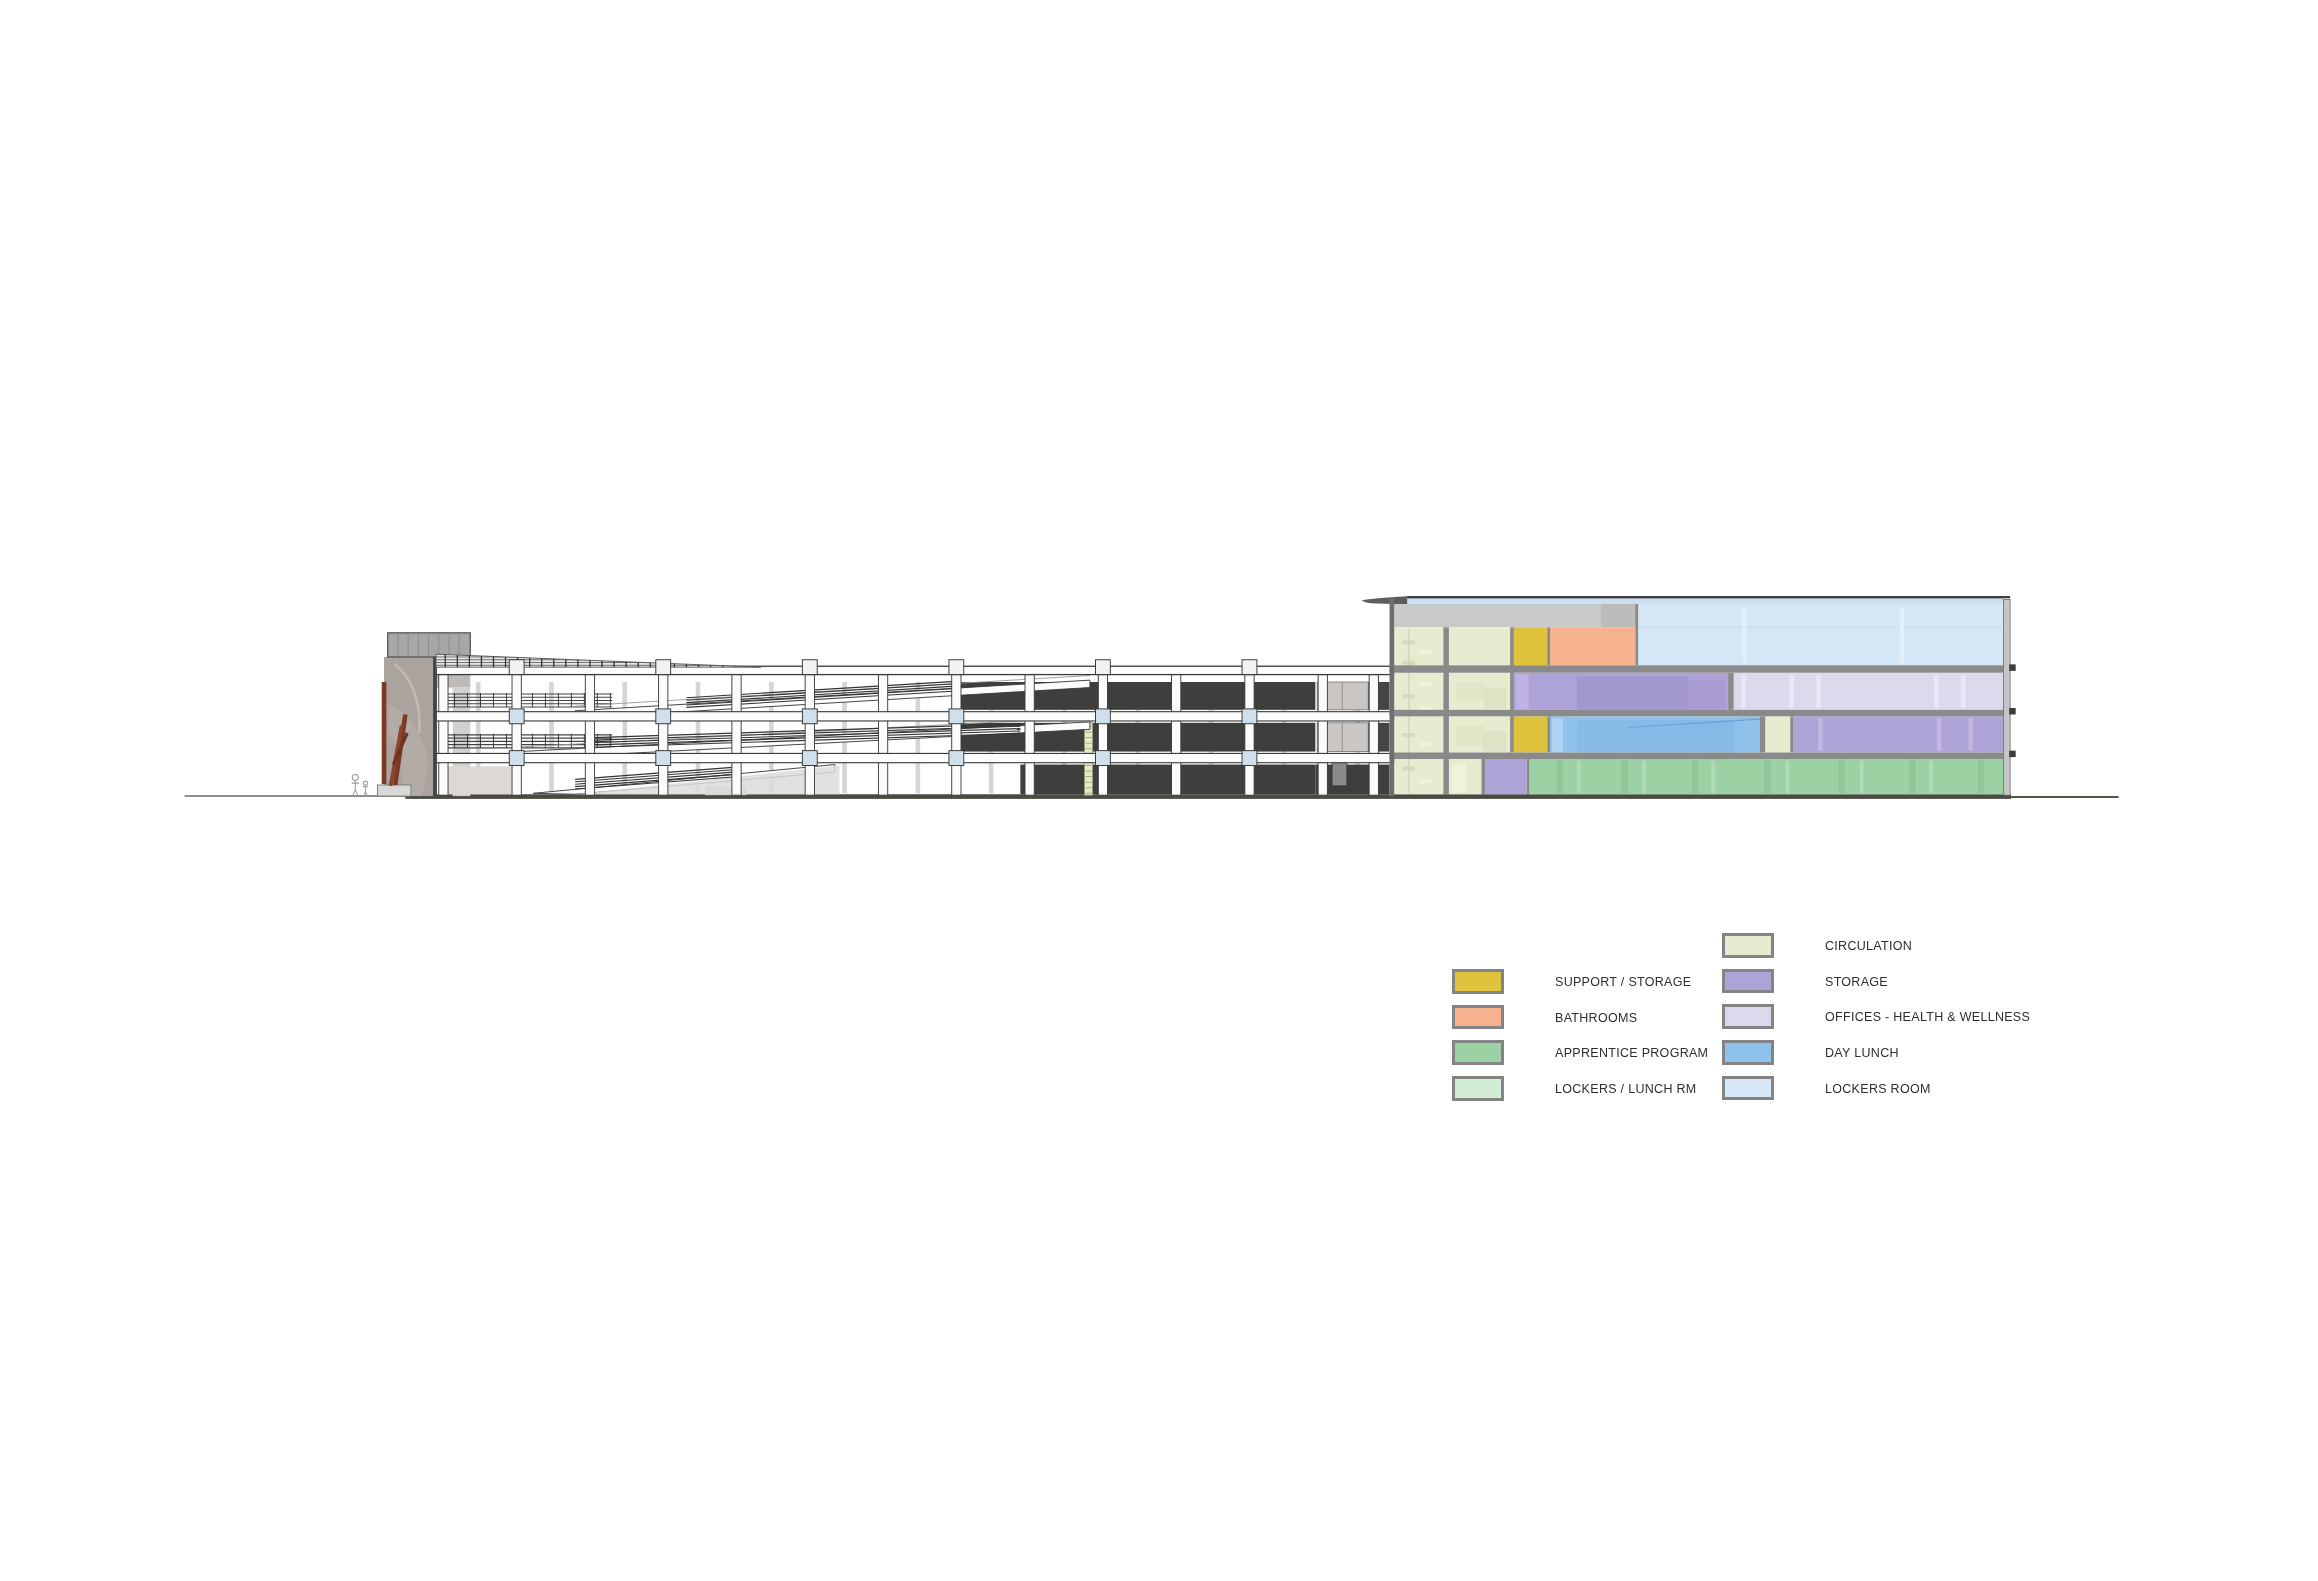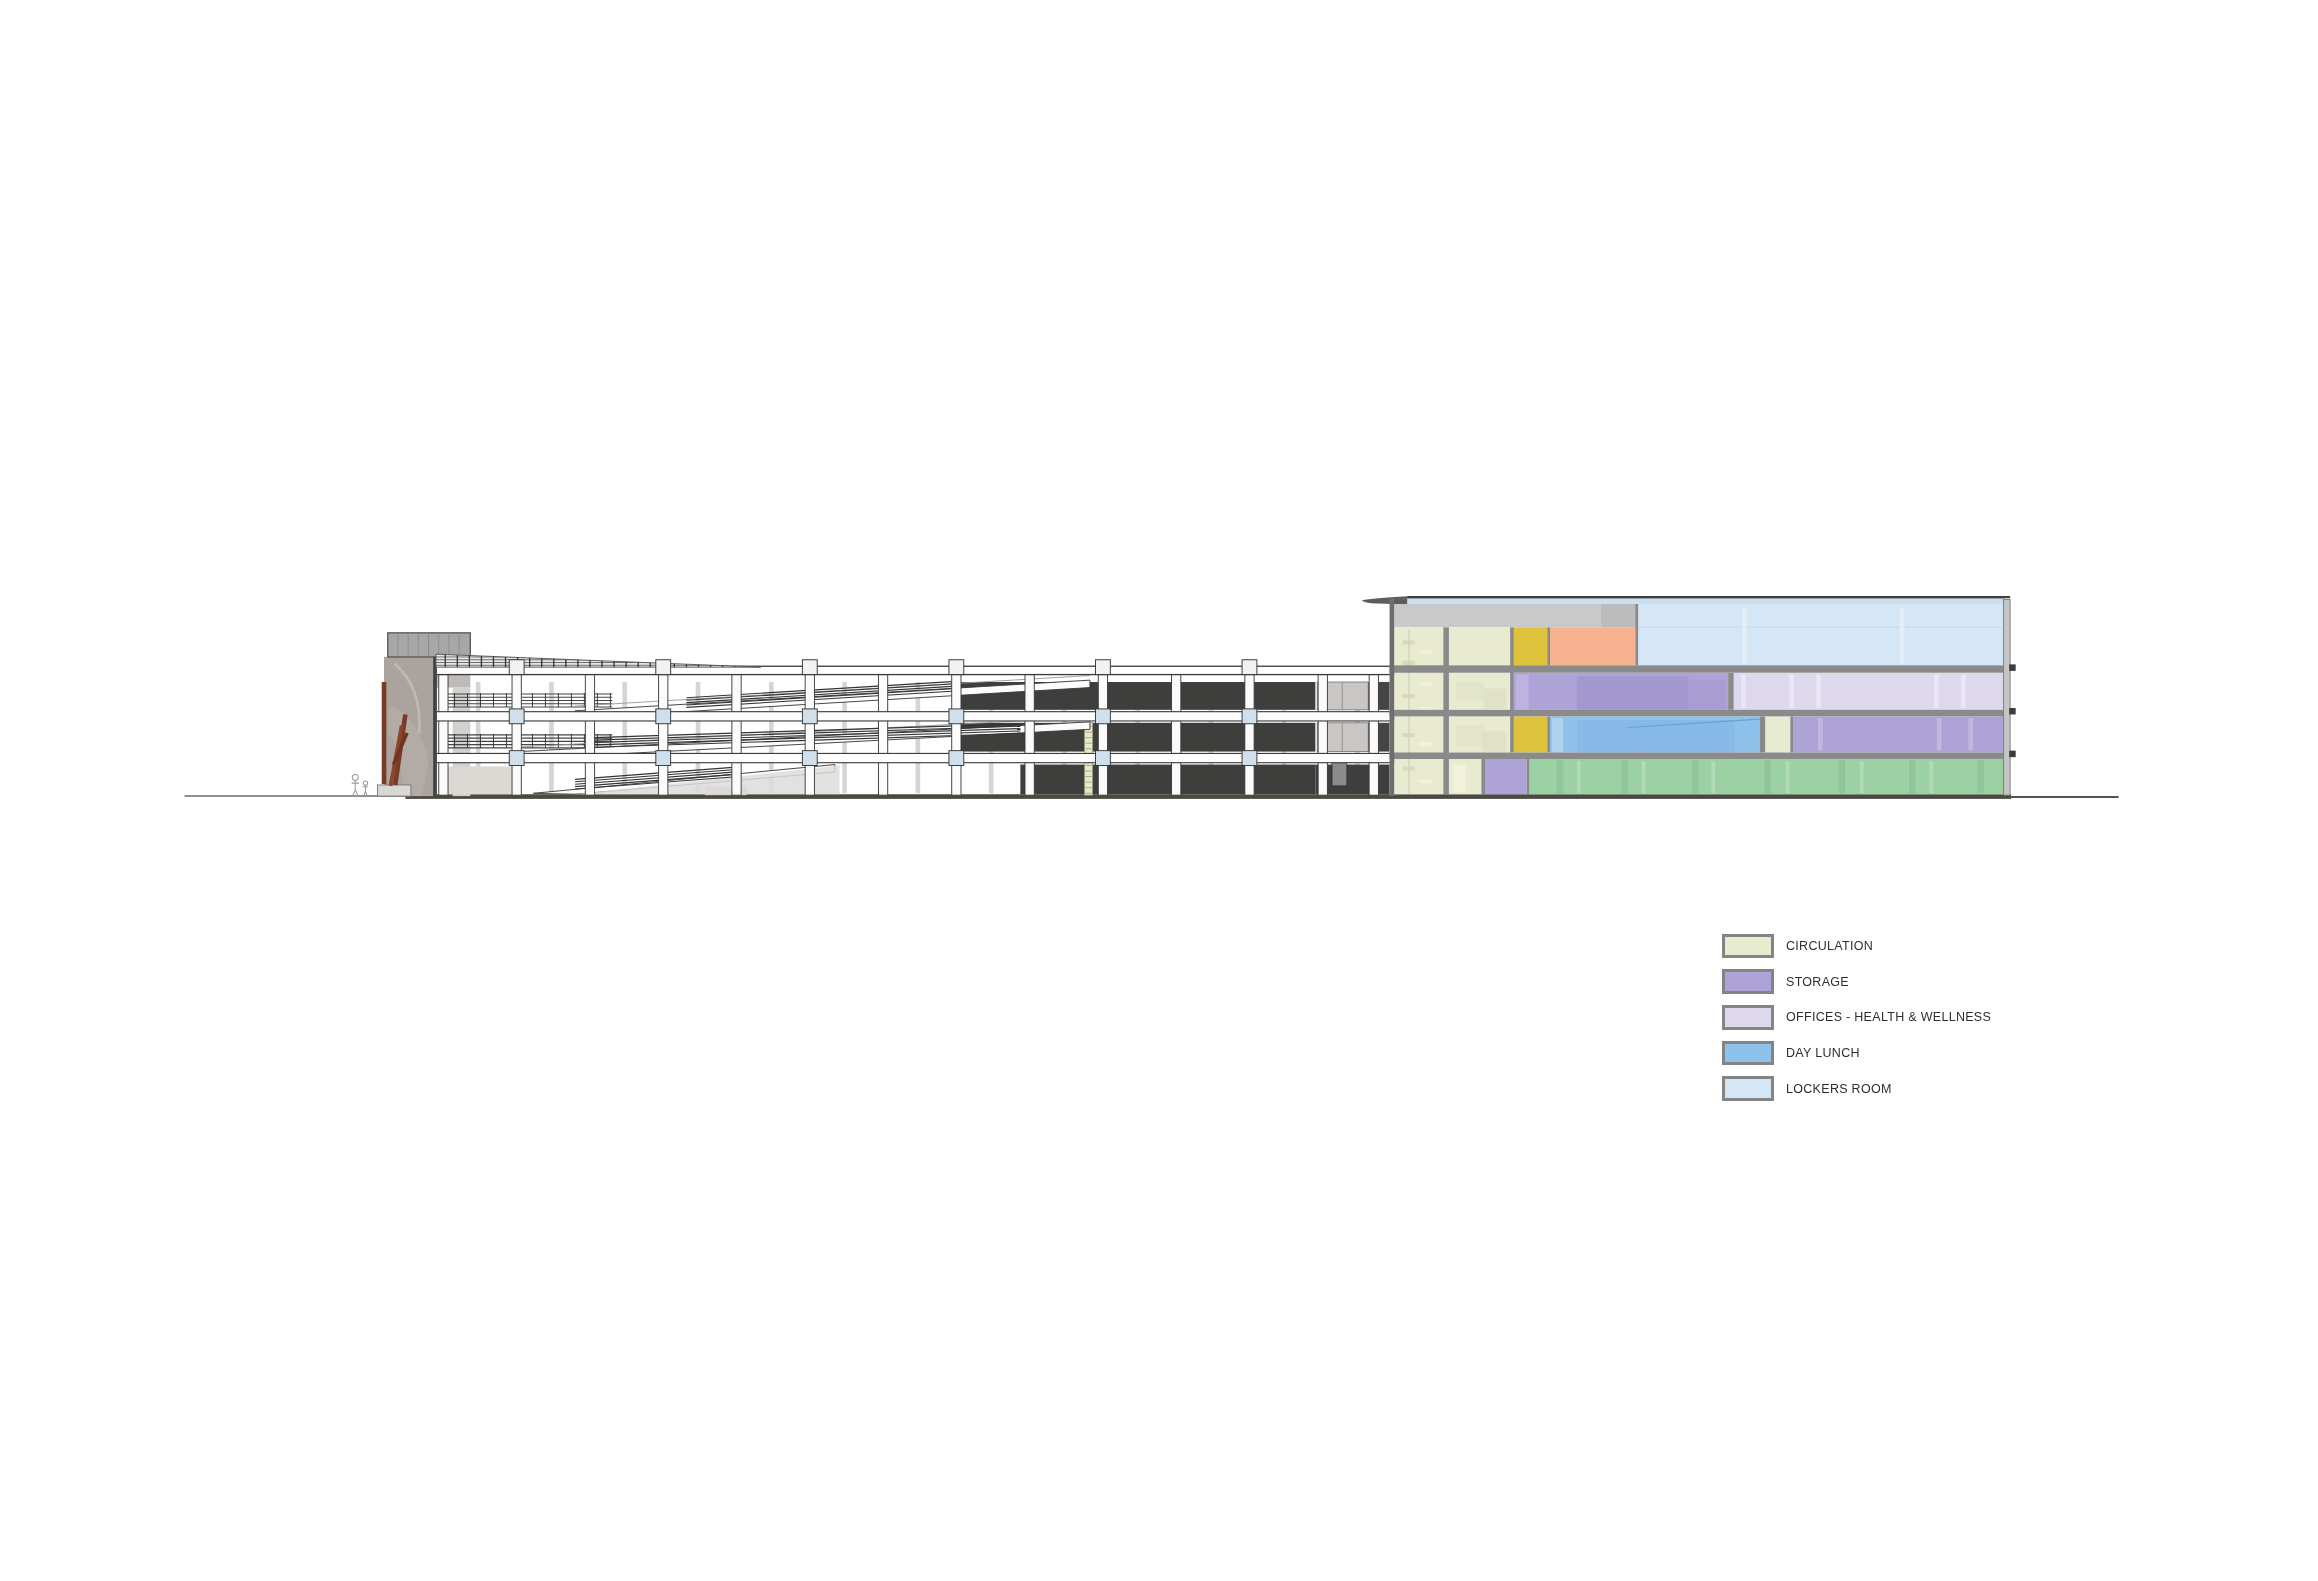--- a/index.html
+++ b/index.html
@@ -1,21 +1,21 @@
 <!DOCTYPE html>
 <html style="font-size:15px"><head>
 <meta charset="utf-8">
 <style>
   html,body{margin:0;padding:0;background:#ffffff;}
   #stage{position:relative;width:2319px;height:1582px;background:#ffffff;overflow:hidden;
          font-family:"Liberation Sans", sans-serif;}
   #drawing{position:absolute;left:0;top:0;}
   
   .legend-col{position:absolute;}
-  .legend-item{display:flex;align-items:center;height:26px;margin-bottom:9.7px;}
+  .legend-item{display:flex;align-items:flex-start;height:26px;margin-bottom:9.7px;gap:39px;}
   .swatch{width:46px;height:18.6px;border:3.7px solid #848484;background:#fff;flex:0 0 auto;}
   .legend-label{margin-left:12px;font-size:12.5px;letter-spacing:0.3px;color:#2e2e2e;
                 white-space:nowrap;line-height:26px;}
 </style>
 </head>
 <body>
 
 <div id="stage">
 
 <svg id="drawing" width="2319" height="1582" viewBox="0 0 2500 1705" xmlns="http://www.w3.org/2000/svg">
@@ -363,20 +363,38 @@
 
     <g>
       <rect x="2160" y="646" width="7" height="211" fill="#c5c5c5" stroke="#707070" stroke-width="0.9"></rect>
       <rect x="2166" y="716" width="7" height="7" fill="#3c3c3c"></rect>
       <rect x="2166" y="763" width="7" height="7" fill="#3c3c3c"></rect>
       <rect x="2166" y="809" width="7" height="7" fill="#3c3c3c"></rect>
     </g>
   </g>
 </svg>
 
+<div class="legend-col" style="left:1452px;top:969px;">
+  <div class="legend-item">
+    <div class="swatch" style="background: rgb(224, 195, 60);"></div>
+    <span class="legend-label">SUPPORT / STORAGE</span>
+  </div>
+  <div class="legend-item">
+    <div class="swatch" style="background: rgb(246, 178, 142);"></div>
+    <span class="legend-label">BATHROOMS</span>
+  </div>
+  <div class="legend-item">
+    <div class="swatch" style="background: rgb(156, 209, 164);"></div>
+    <span class="legend-label">APPRENTICE PROGRAM</span>
+  </div>
+  <div class="legend-item">
+    <div class="swatch" style="background: rgb(211, 236, 213);"></div>
+    <span class="legend-label">LOCKERS / LUNCH RM</span>
+  </div>
+</div>
 
 <div class="legend-col" style="left:1722px;top:933px;">
   <div class="legend-item">
     <div class="swatch" style="background: rgb(233, 235, 208);"></div>
     <span class="legend-label">CIRCULATION</span>
   </div>
   <div class="legend-item">
     <div class="swatch" style="background: rgb(174, 163, 214);"></div>
     <span class="legend-label">STORAGE</span>
   </div>

